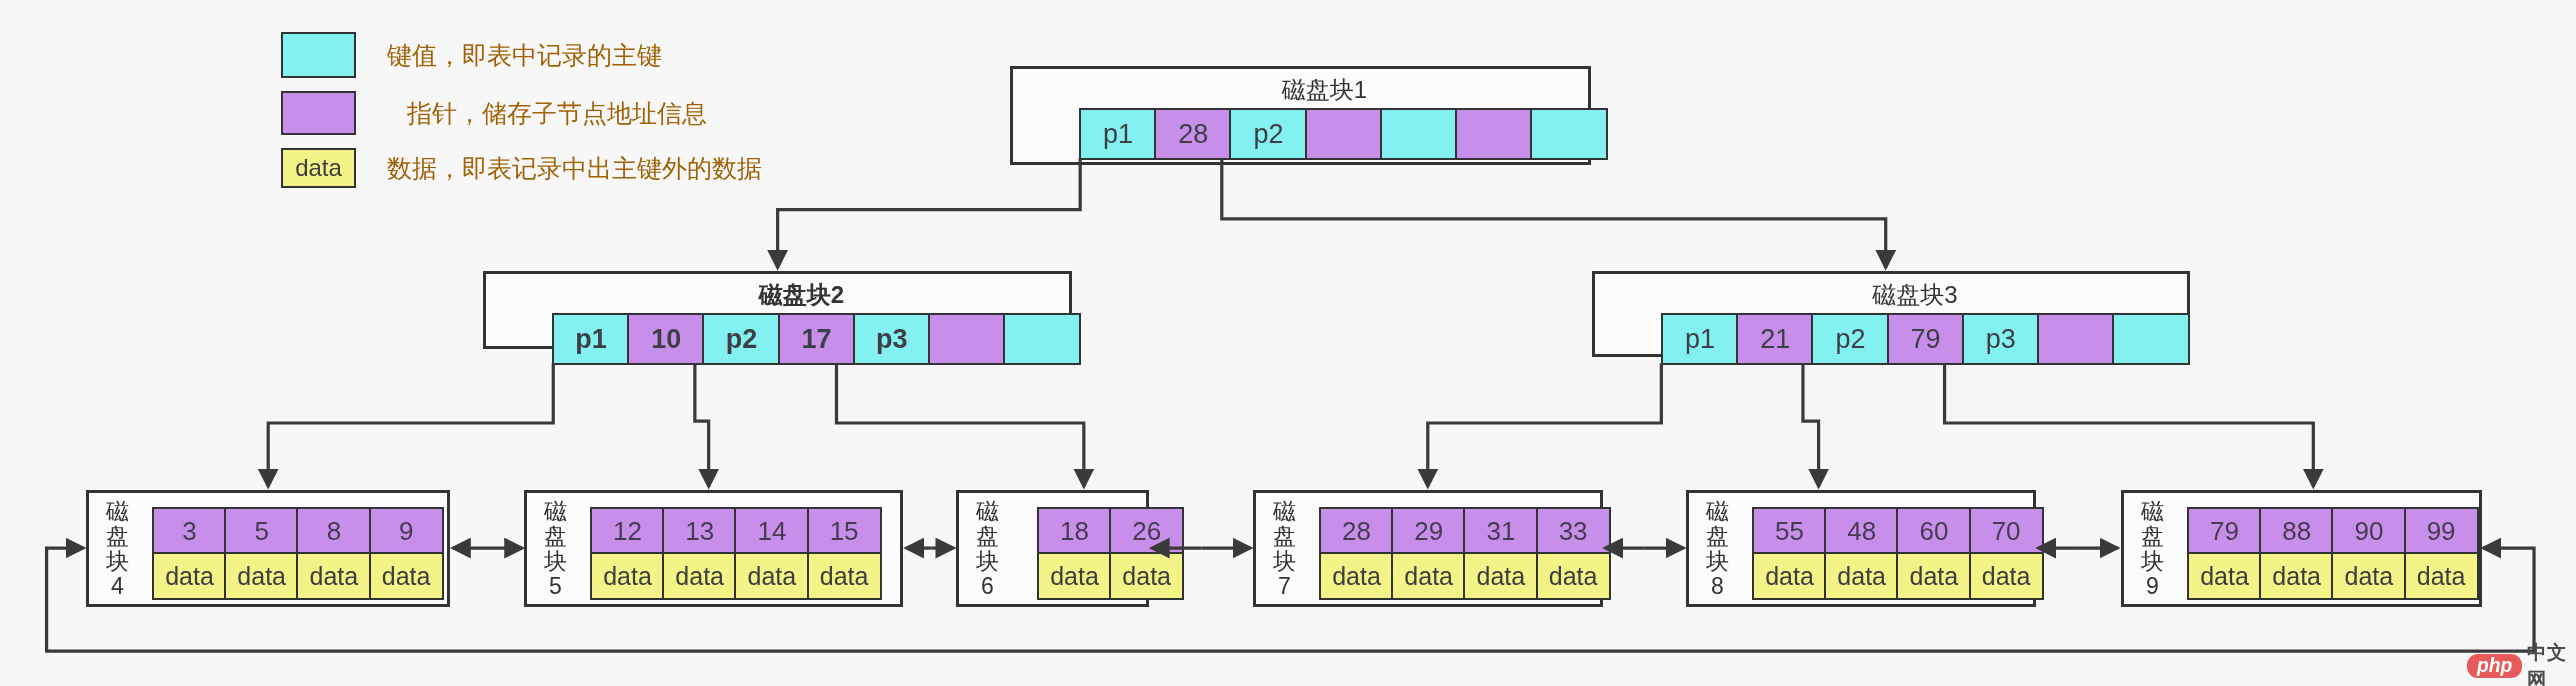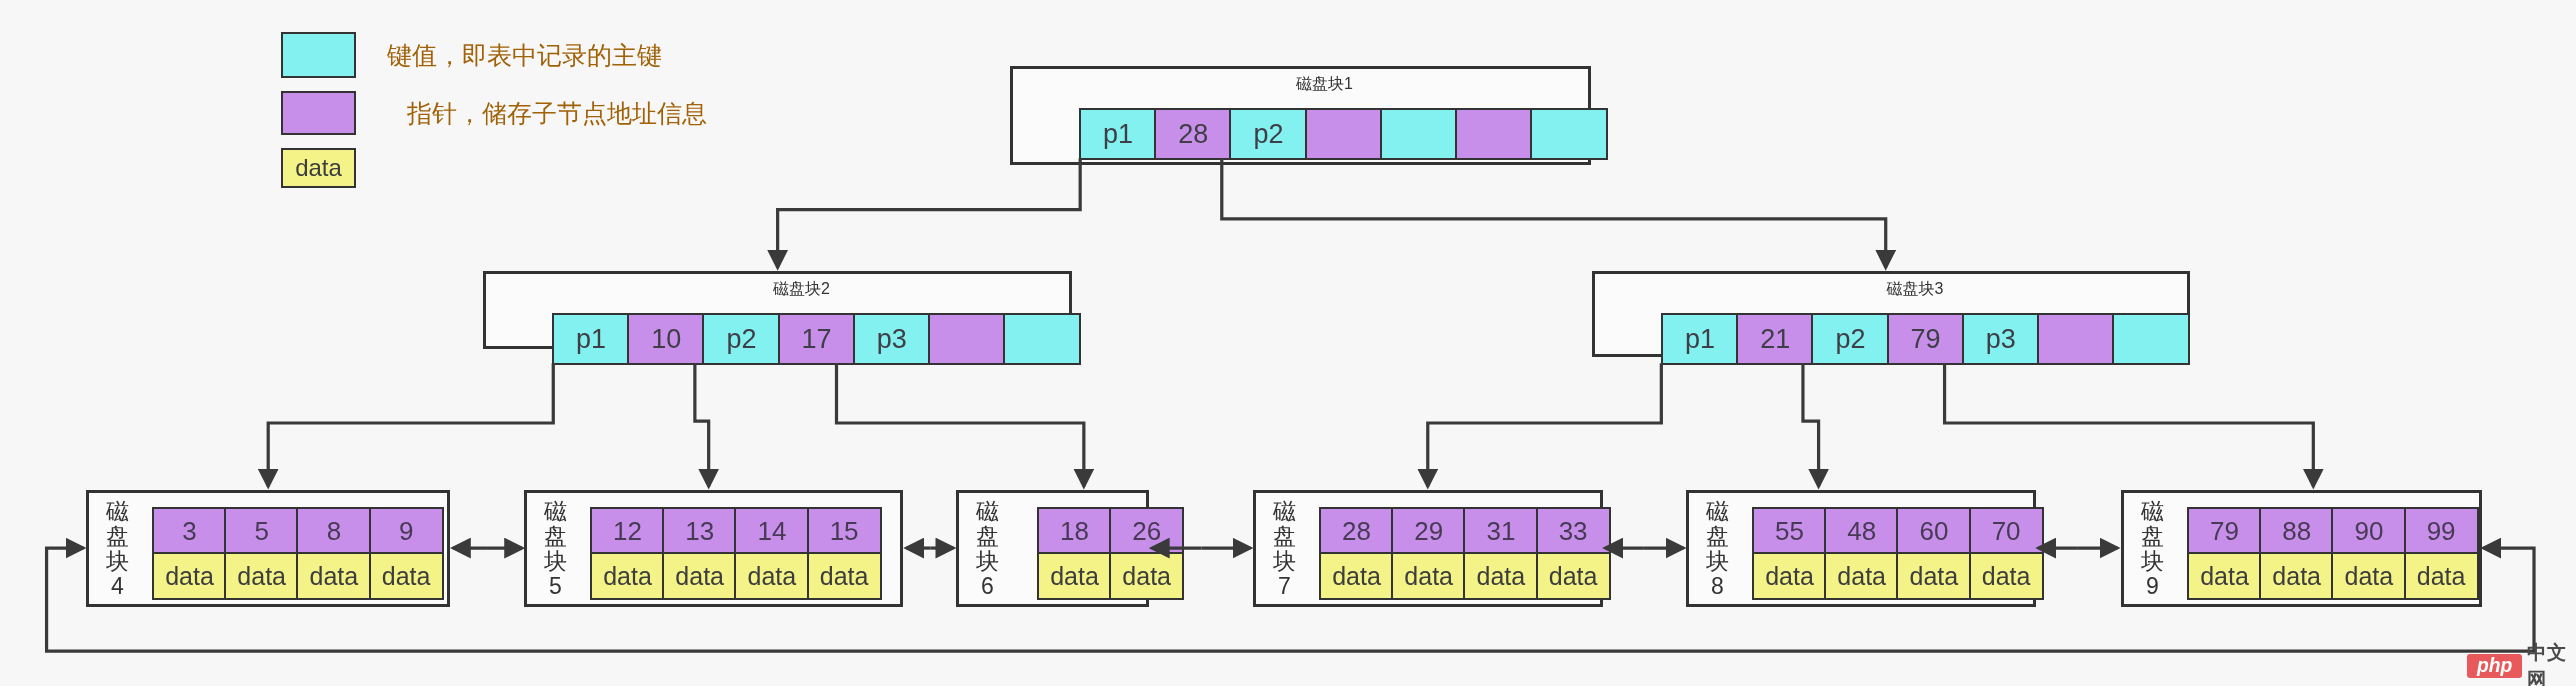--- a/index.html
+++ b/index.html
@@ -18,21 +18,21 @@
     display:flex;align-items:center;justify-content:center;
     font-size:24px;color:#3d3d3d;box-sizing:border-box;
   }
   .legend-label{margin-left:31px;font-size:25px;color:#a16207;white-space:nowrap;}
 
   
   .node{
     position:absolute;border:3.7px solid var(--border);
     background:#fbfbfb;box-sizing:border-box;
   }
-  .node-title{position:absolute;top:4.6px;left:0;right:0;text-align:center;font-size:16px;color:#333;margin-left:48px;}
+  .node-title{position:absolute;top:4.6px;left:0;right:0;text-align:center;font-size:24px;color:#333;margin-left:48px;}
   .cell-row{position:absolute;top:39px;left:30px;display:flex;margin-left:36px;}
   .cell{
     width:74px;height:48px;border:2.8px solid var(--border);
     display:flex;align-items:center;justify-content:center;
     font-size:27px;color:#3e3e46;box-sizing:content-box;
   }
   .cell + .cell{margin-left:-2.8px;}
   .cell.key{background:var(--key);}
   .cell.pointer{background:var(--pointer);}
 
@@ -59,57 +59,58 @@
   .lc.datacell{background:var(--data);font-size:25px;color:#3d3d3d;}
 
   
   .wires{position:absolute;left:0;top:0;pointer-events:none;}
   .wires polyline{fill:none;stroke:#3a3a3a;stroke-width:3.5;}
 
   
   .watermark{position:absolute;left:2467px;top:639px;display:flex;align-items:center;z-index:5;}
   .wm-badge{
     background:var(--wmred,#e8595c);color:#fff;font-style:italic;font-weight:bold;
-    font-size:19.3px;padding:2.8px 10px;border-radius:3px;line-height:1;
+    font-size:19.3px;padding:2.8px 10px;border-radius:11px;line-height:1;
   }
   .wm-suffix{margin-left:4.6px;font-size:19.3px;font-weight:bold;color:#4a4a4a;letter-spacing:0.9px;}
 </style>
 </head>
 <body>
 
 <div class="stage">
 
   <div class="legend" id="legend">
       <div class="legend-row" style="top: 14px;">
         <div class="legend-swatch" style="height: 46px; background: rgb(132, 241, 241);"></div>
         <div class="legend-label">键值，即表中记录的主键</div>
       </div>
       <div class="legend-row" style="top: 73px; gap: 20px;">
         <div class="legend-swatch" style="height: 44px; background: rgb(199, 143, 234);"></div>
         <div class="legend-label">指针，储存子节点地址信息</div>
       </div>
       <div class="legend-row" style="top: 130px;">
         <div class="legend-swatch" style="height: 40px; background: rgb(243, 243, 136);">data</div>
+        <div class="legend-label">数据，即表记录中出主键外的数据</div>
       </div>
     </div>
 
   <div id="internal-nodes">
       <div class="node" style="left: 1010px; top: 66px; width: 581px; height: 99px;">
         <div class="node-title">磁盘块1</div>
         <div class="cell-row">
           <div class="cell key">p1</div>
           <div class="cell pointer">28</div>
           <div class="cell key">p2</div>
           <div class="cell pointer"></div>
           <div class="cell key"></div>
           <div class="cell pointer"></div>
           <div class="cell key"></div>
         </div>
       </div>
-      <div class="node" style="left: 483px; top: 271px; width: 589px; height: 78px;">
+      <div class="node" style="left: 483px; top: 271px; width: 589px; height: 78px; font-weight: bold;">
         <div class="node-title">磁盘块2</div>
         <div class="cell-row">
           <div class="cell key">p1</div>
           <div class="cell pointer">10</div>
           <div class="cell key">p2</div>
           <div class="cell pointer">17</div>
           <div class="cell key">p3</div>
           <div class="cell pointer"></div>
           <div class="cell key"></div>
         </div>

